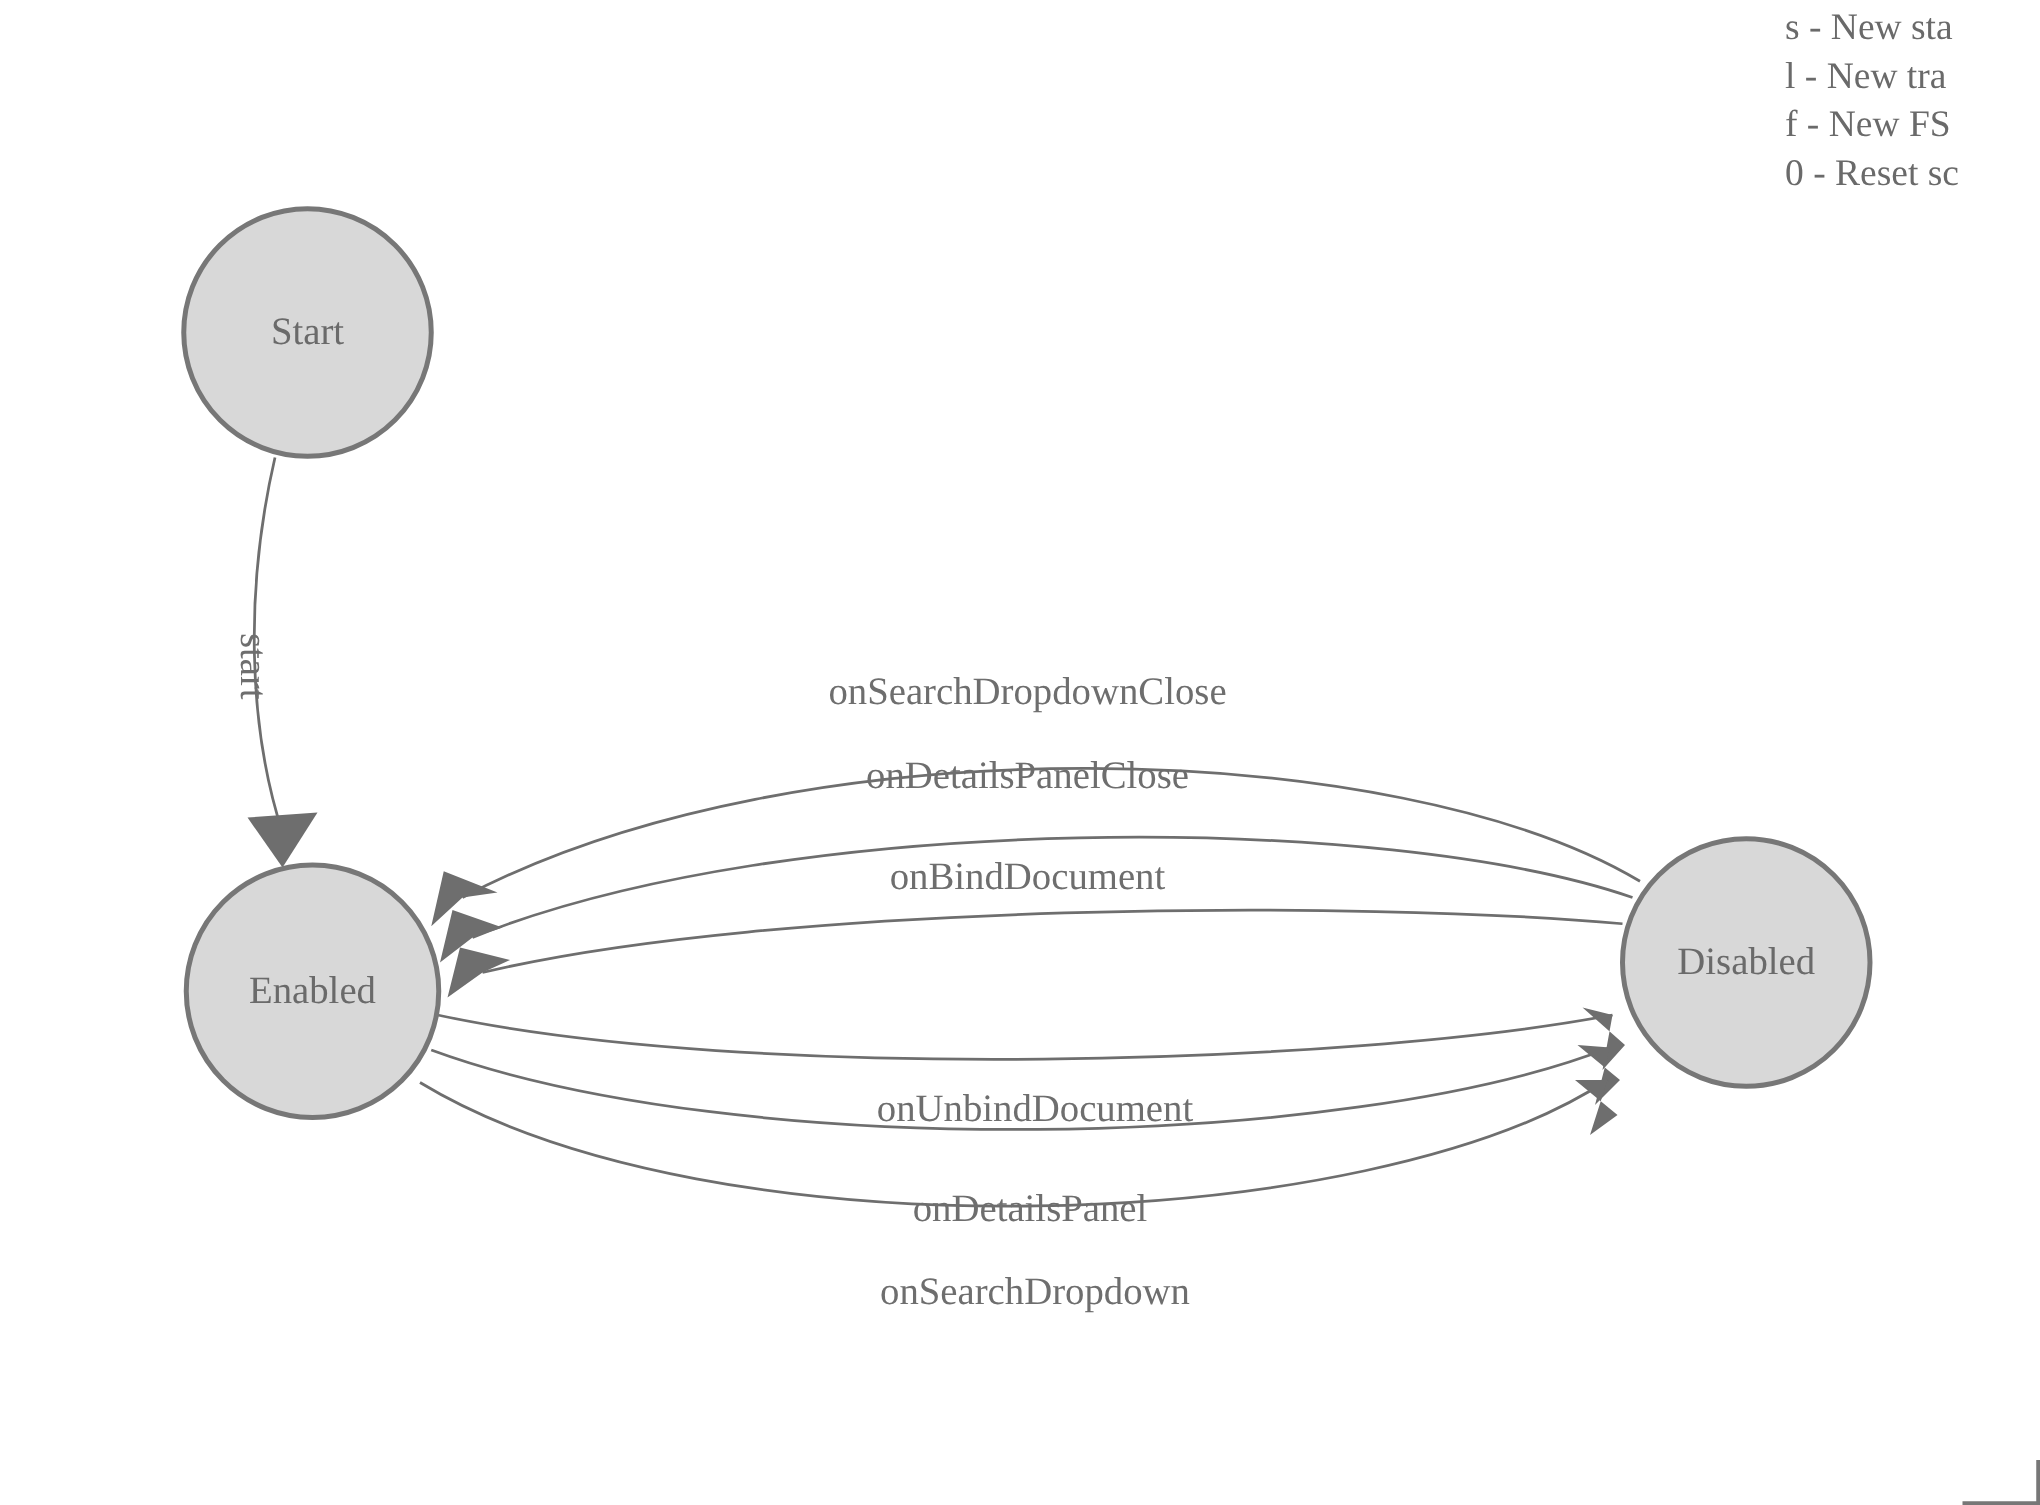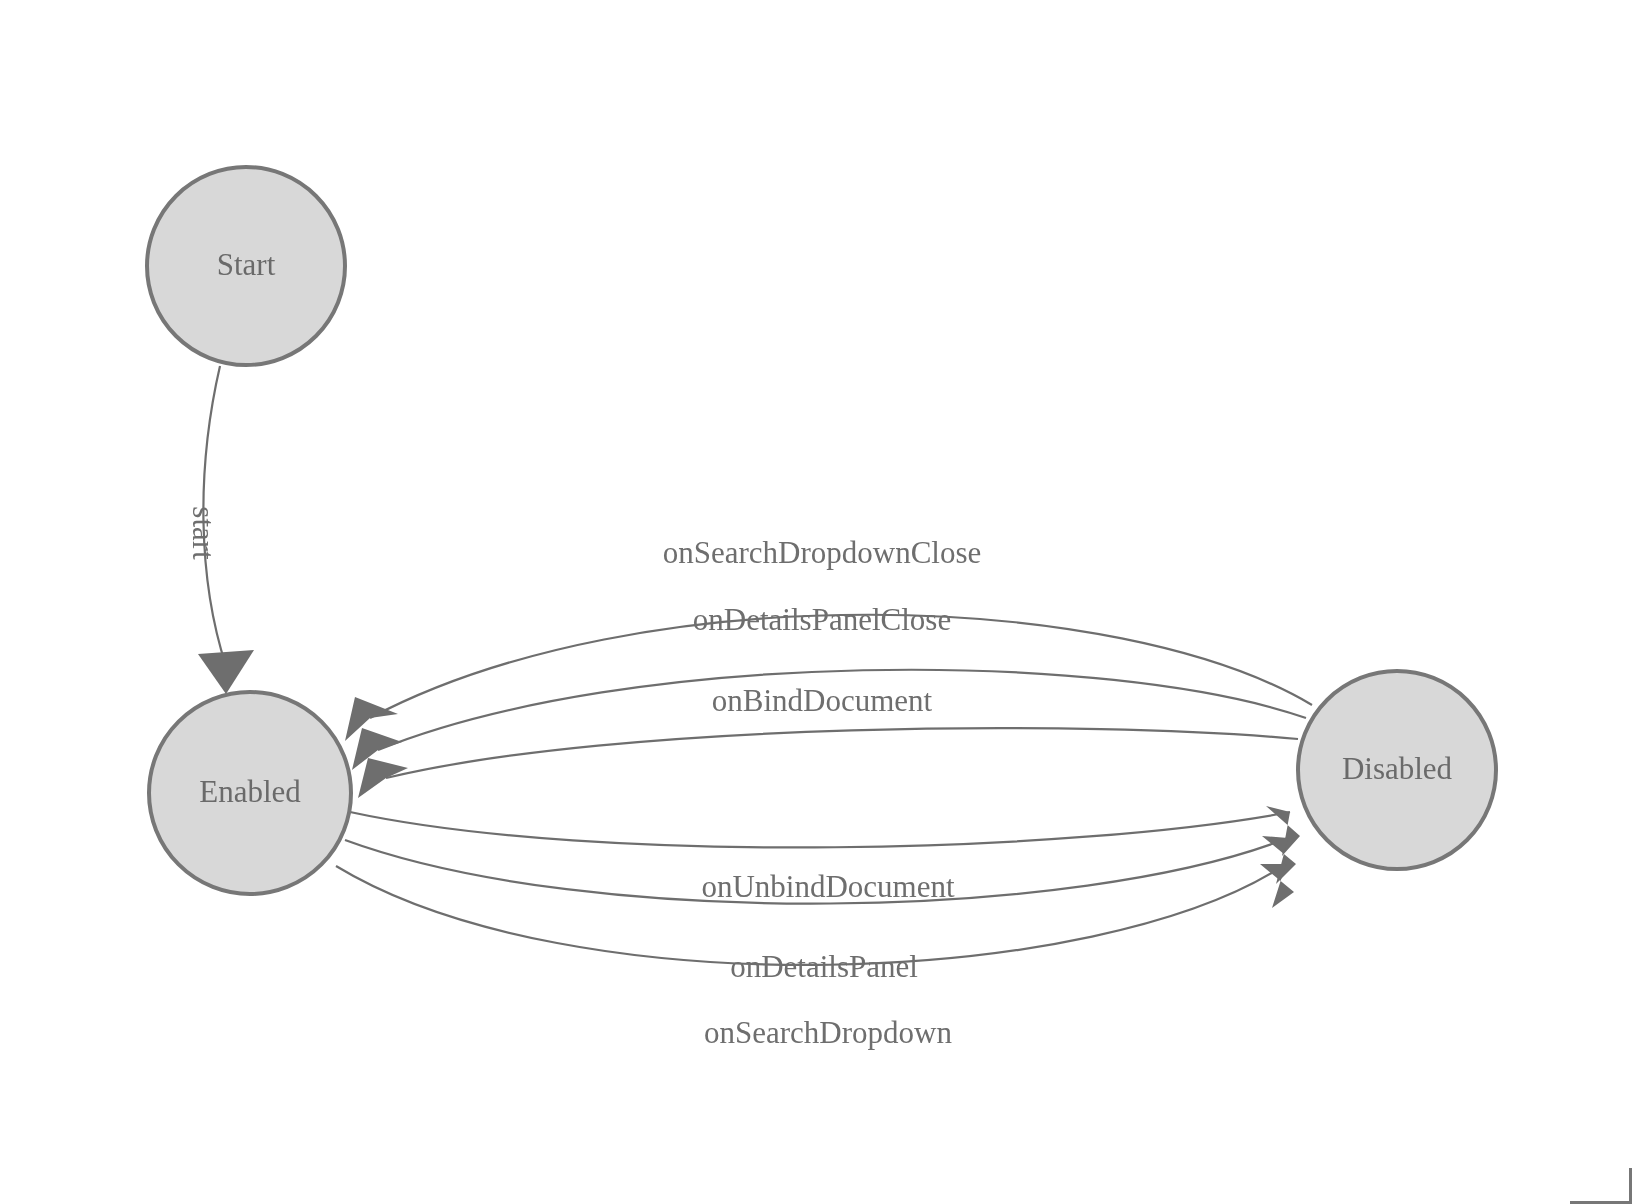--- a/index.html
+++ b/index.html
@@ -174,19 +174,27 @@
     <text class="edge-label" x="822" y="711">onBindDocument</text>
 
     <text class="edge-label" x="828" y="897">onUnbindDocument</text>
 
     <text class="edge-label" x="824" y="977">onDetailsPanel</text>
 
     <text class="edge-label" x="828" y="1043">onSearchDropdown</text>
 
   </svg>
 
+  <div id="help-overlay">
+    <ul id="help-list">
+      <li>s - New sta</li>
+      <li>l - New tra</li>
+      <li>f - New FS</li>
+      <li>0 - Reset sc</li>
+    </ul>
+  </div>
 
   <div id="corner-mark">
     <div class="v-edge"></div>
     <div class="h-edge"></div>
   </div>
 
 </div>
 
 </body></html>

